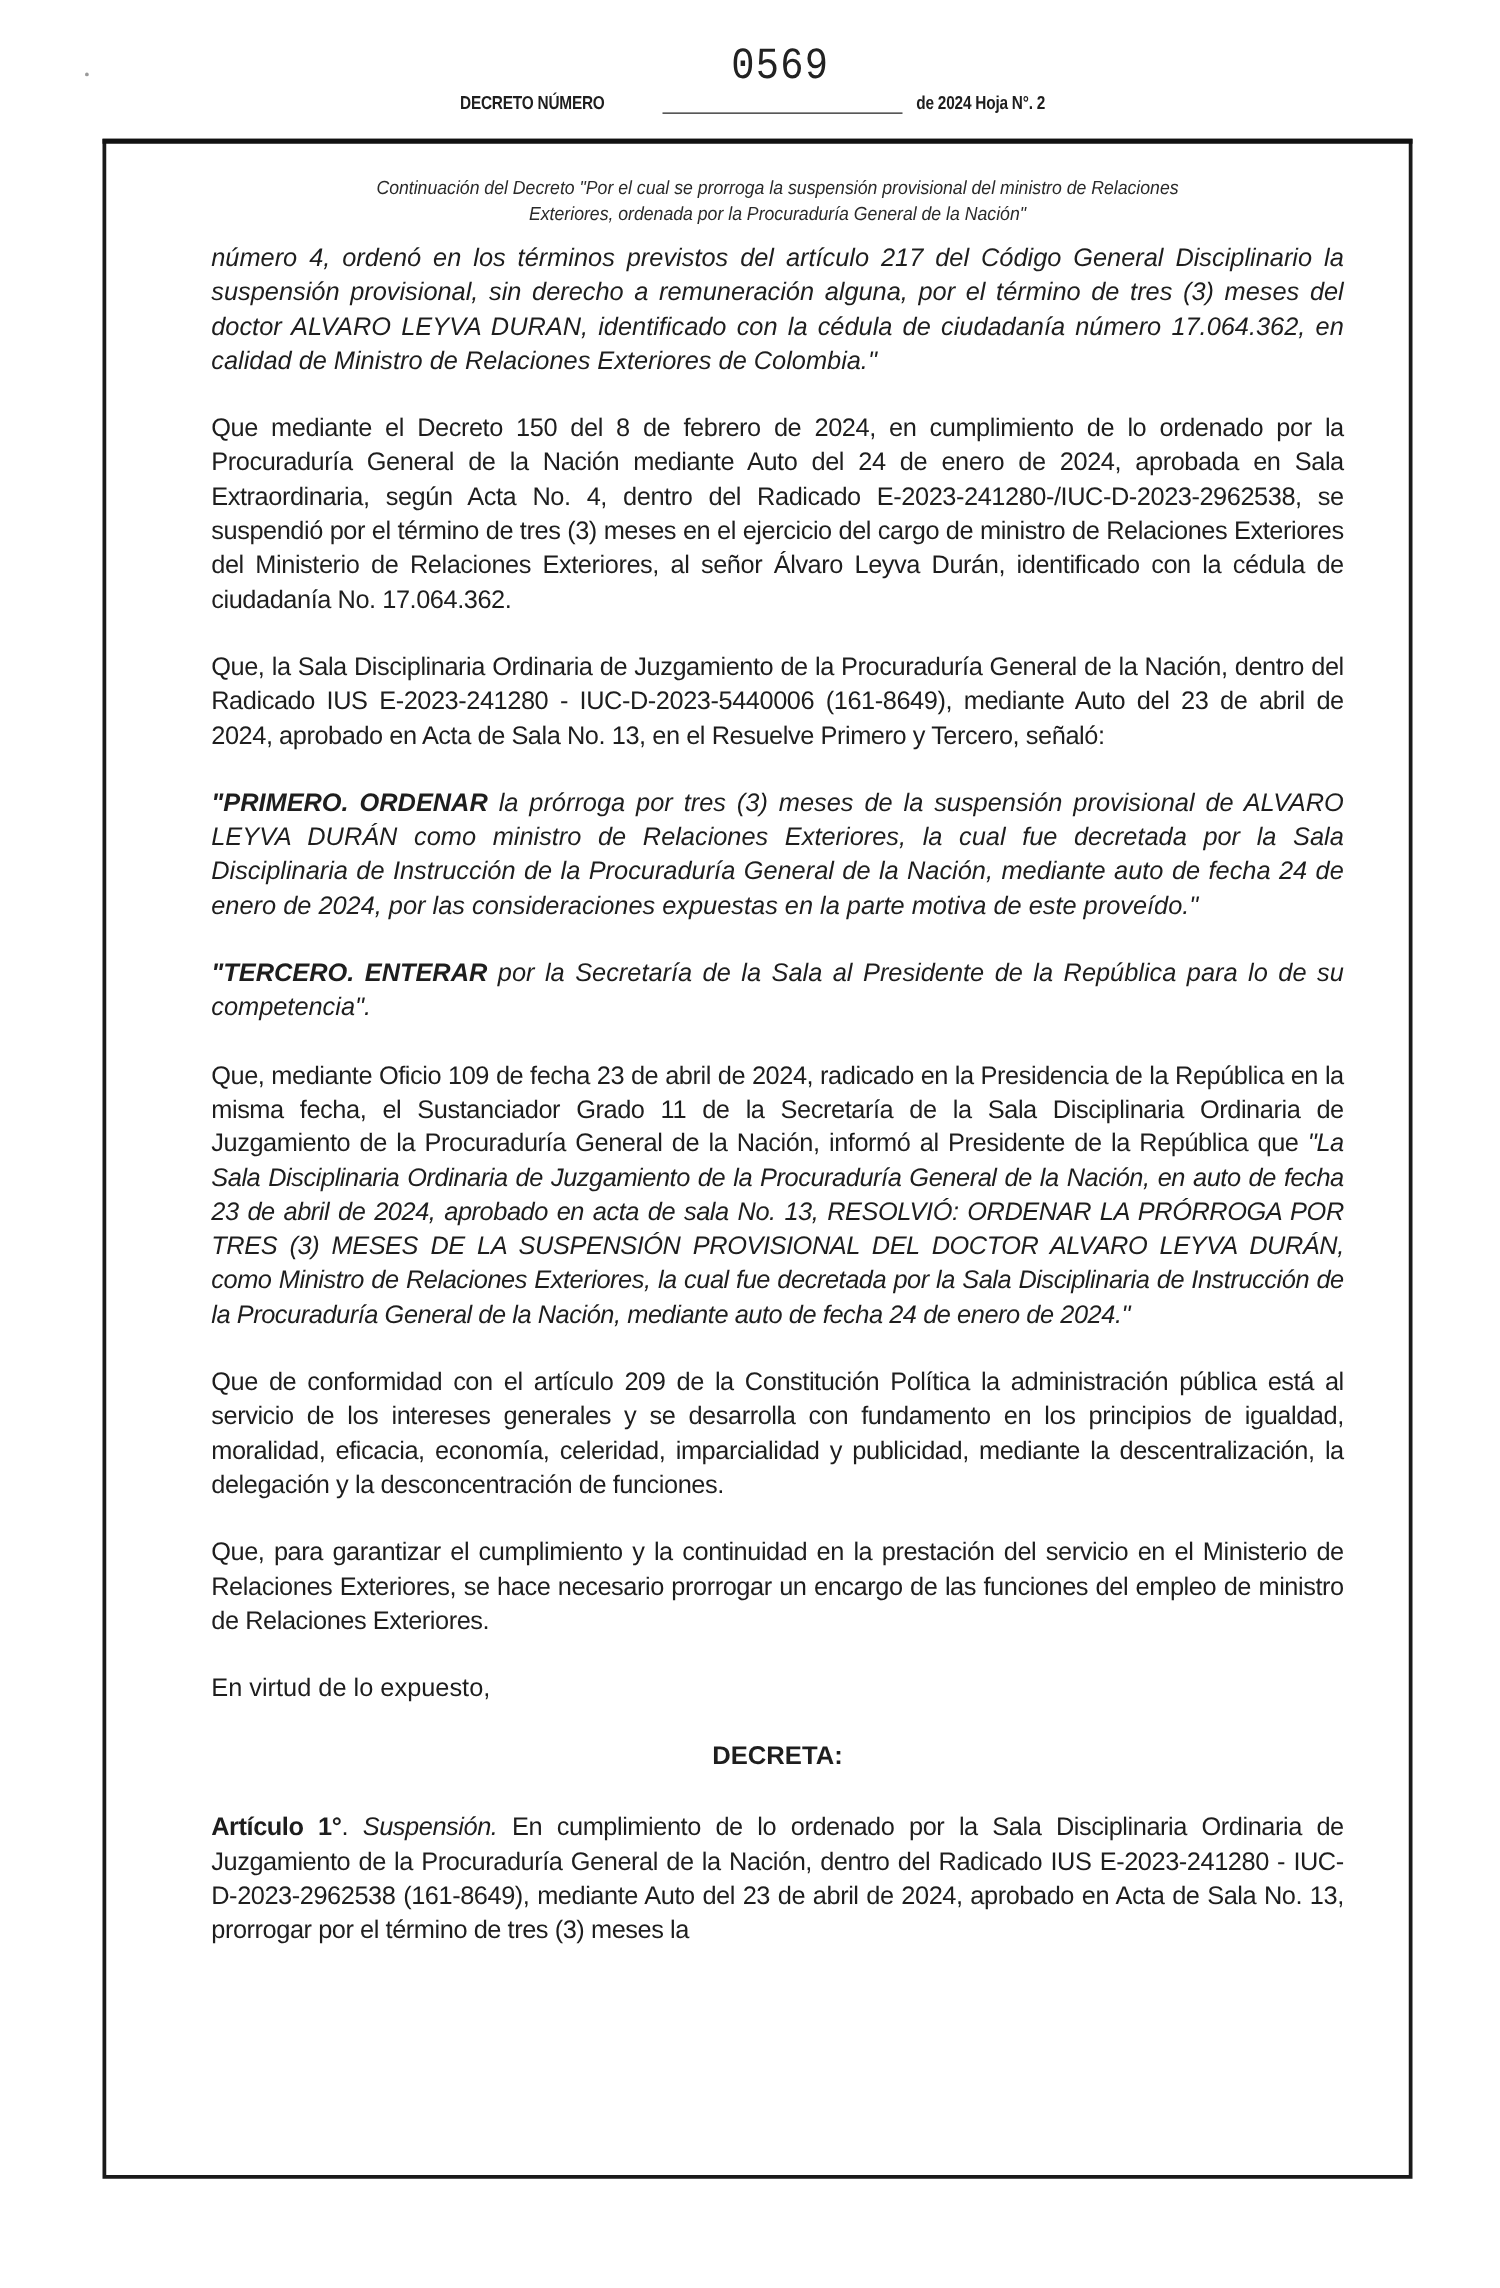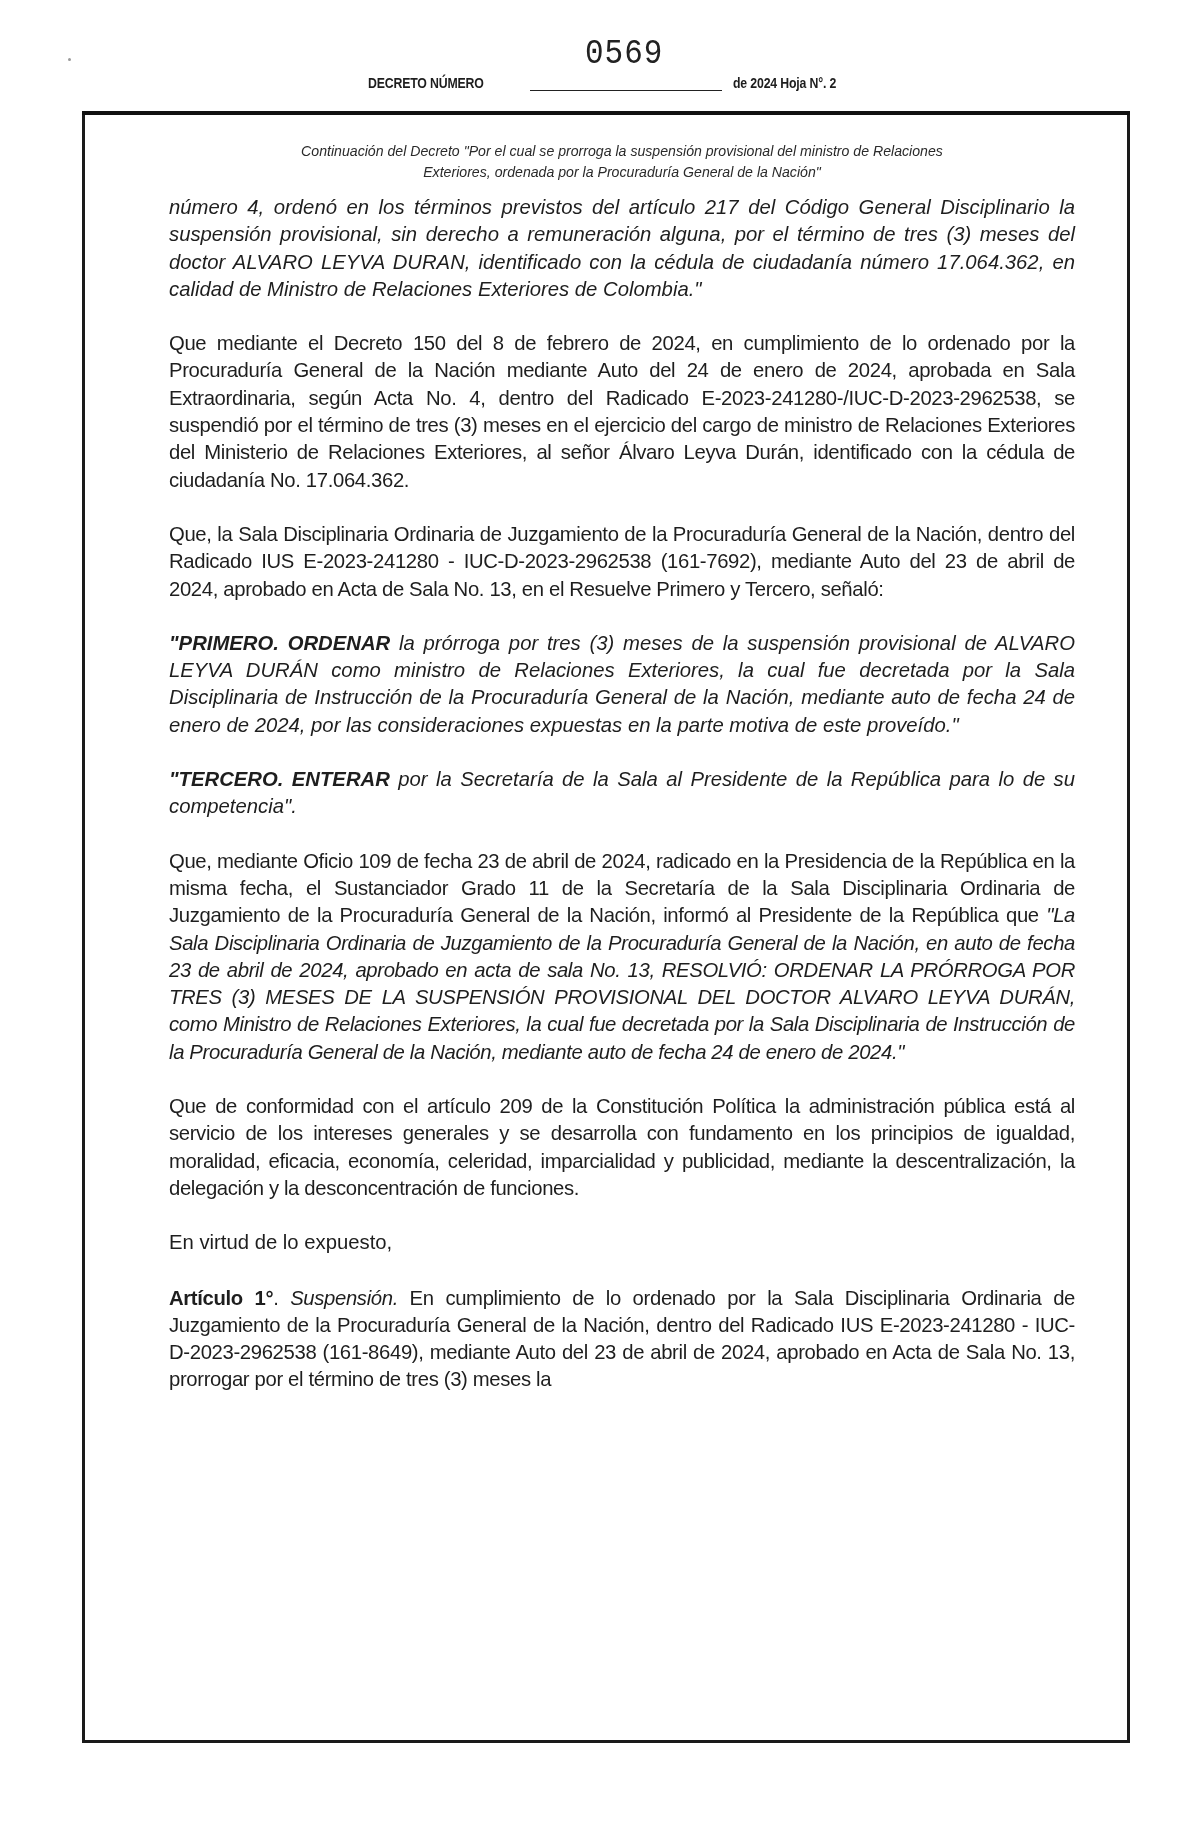--- a/index.html
+++ b/index.html
@@ -63,28 +63,30 @@
 <div class="content">
   <div class="subtitle">
     <div>Continuación del Decreto "Por el cual se prorroga la suspensión provisional del ministro de Relaciones</div>
     <div>Exteriores, ordenada por la Procuraduría General de la Nación"</div>
   </div>
 
   <p class="para it">número 4, ordenó en los términos previstos del artículo 217 del Código General Disciplinario la suspensión provisional, sin derecho a remuneración alguna, por el término de tres (3) meses del doctor ALVARO LEYVA DURAN, identificado con la cédula de ciudadanía número 17.064.362, en calidad de Ministro de Relaciones Exteriores de Colombia."</p>
 
   <p class="para narrow">Que mediante el Decreto 150 del 8 de febrero de 2024, en cumplimiento de lo ordenado por la Procuraduría General de la Nación mediante Auto del 24 de enero de 2024, aprobada en Sala Extraordinaria, según Acta No. 4, dentro del Radicado E-2023-241280-/IUC-D-2023-2962538, se suspendió por el término de tres (3) meses en el ejercicio del cargo de ministro de Relaciones Exteriores del Ministerio de Relaciones Exteriores, al señor Álvaro Leyva Durán, identificado con la cédula de ciudadanía No. 17.064.362.</p>
 
-  <p class="para narrow">Que, la Sala Disciplinaria Ordinaria de Juzgamiento de la Procuraduría General de la Nación, dentro del Radicado IUS E-2023-241280 - IUC-D-2023-2962538 (161-7692), mediante Auto del 23 de abril de 2024, aprobado en Acta de Sala No. 13, en el Resuelve Primero y Tercero, señaló:</p>
+  <p class="para narrow">Que, la Sala Disciplinaria Ordinaria de Juzgamiento de la Procuraduría General de la Nación, dentro del Radicado IUS E-2023-241280 - IUC-D-2023-5440006 (161-8649), mediante Auto del 23 de abril de 2024, aprobado en Acta de Sala No. 13, en el Resuelve Primero y Tercero, señaló:</p>
 
   <p class="para it"><span class="b">"PRIMERO. ORDENAR</span><span> la prórroga por tres (3) meses de la suspensión provisional de ALVARO LEYVA DURÁN como ministro de Relaciones Exteriores, la cual fue decretada por la Sala Disciplinaria de Instrucción de la Procuraduría General de la Nación, mediante auto de fecha 24 de enero de 2024, por las consideraciones expuestas en la parte motiva de este proveído."</span></p>
 
   <p class="para it"><span class="b">"TERCERO. ENTERAR</span><span> por la Secretaría de la Sala al Presidente de la República para lo de su competencia".</span></p>
 
   <p class="para narrow"><span>Que, mediante Oficio 109 de fecha 23 de abril de 2024, radicado en la Presidencia de la República en la misma fecha, el Sustanciador Grado 11 de la Secretaría de la Sala Disciplinaria Ordinaria de Juzgamiento de la Procuraduría General de la Nación, informó al Presidente de la República que </span><span class="it">"La Sala Disciplinaria Ordinaria de Juzgamiento de la Procuraduría General de la Nación, en auto de fecha 23 de abril de 2024, aprobado en acta de sala No. 13, RESOLVIÓ: ORDENAR LA PRÓRROGA POR TRES (3) MESES DE LA SUSPENSIÓN PROVISIONAL DEL DOCTOR ALVARO LEYVA DURÁN, como Ministro de Relaciones Exteriores, la cual fue decretada por la Sala Disciplinaria de Instrucción de la Procuraduría General de la Nación, mediante auto de fecha 24 de enero de 2024."</span></p>
 
   <p class="para narrow">Que de conformidad con el artículo 209 de la Constitución Política la administración pública está al servicio de los intereses generales y se desarrolla con fundamento en los principios de igualdad, moralidad, eficacia, economía, celeridad, imparcialidad y publicidad, mediante la descentralización, la delegación y la desconcentración de funciones.</p>
 
+  <p class="para narrow">Que, para garantizar el cumplimiento y la continuidad en la prestación del servicio en el Ministerio de Relaciones Exteriores, se hace necesario prorrogar un encargo de las funciones del empleo de ministro de Relaciones Exteriores.</p>
 
   <p class="para" style="margin-bottom:28px;">En virtud de lo expuesto,</p>
 
+  <div class="center-title">DECRETA:</div>
 
   <p class="narrow"><span class="b">Artículo 1°</span><span>. </span><span class="it">Suspensión.</span><span> En cumplimiento de lo ordenado por la Sala Disciplinaria Ordinaria de Juzgamiento de la Procuraduría General de la Nación, dentro del Radicado IUS E-2023-241280 - IUC-D-2023-2962538 (161-8649), mediante Auto del 23 de abril de 2024, aprobado en Acta de Sala No. 13, prorrogar por el término de tres (3) meses la</span></p>
 </div>
 
 </body></html>

